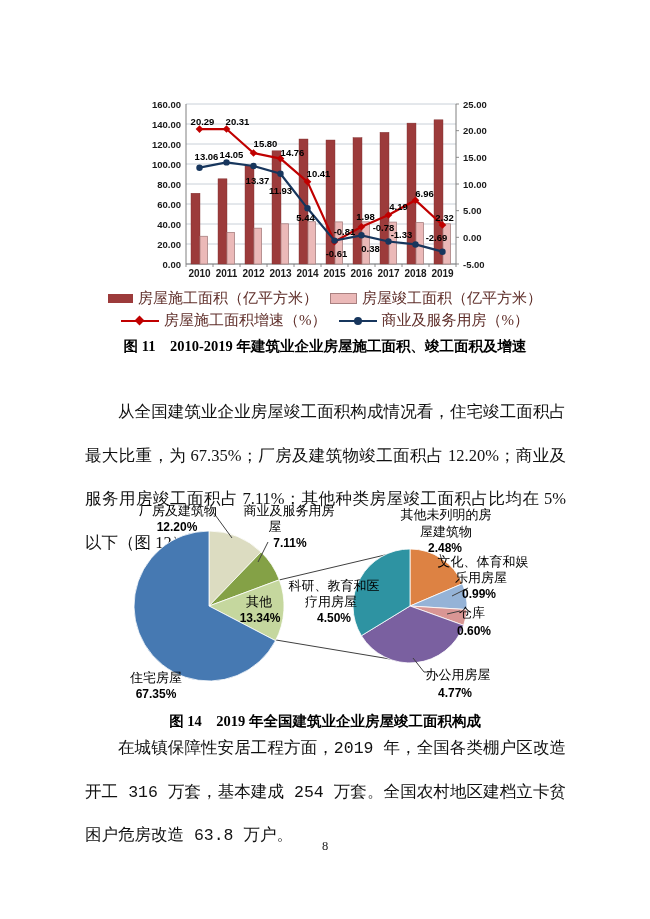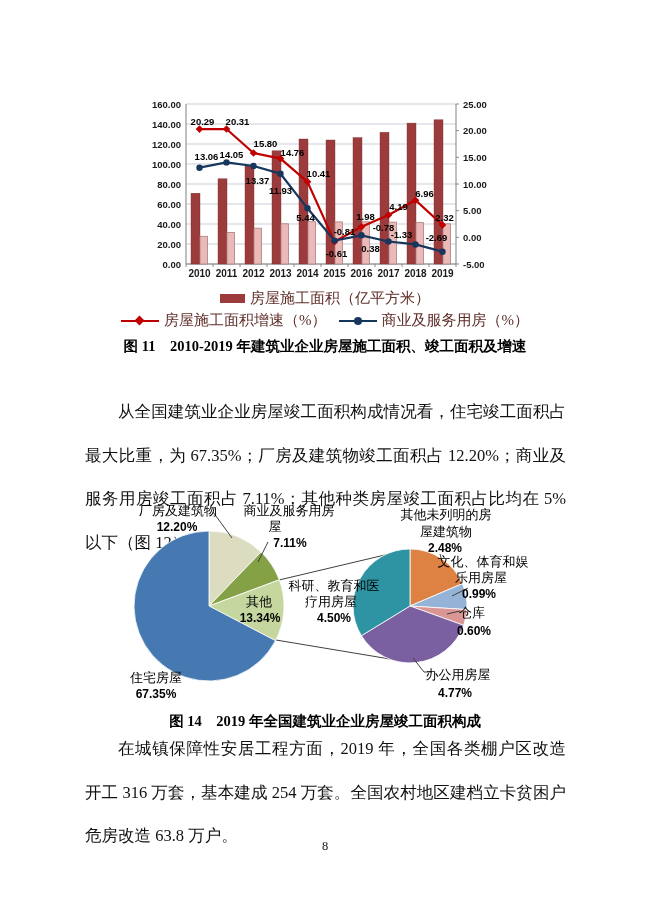--- a/index.html
+++ b/index.html
@@ -20,21 +20,21 @@
   .sw-line{position:relative;width:38px;height:12px;display:inline-block;}
   .sw-line .ln{position:absolute;left:0;right:0;top:5px;height:2px;}
   .sw-line .diamond{position:absolute;left:15px;top:2px;width:7px;height:7px;transform:rotate(45deg);}
   .sw-line .circle{position:absolute;left:15px;top:2px;width:8px;height:8px;border-radius:50%;}
   .fig-caption{position:absolute;left:0;width:100%;text-align:center;font-weight:bold;font-size:14.5px;color:#000;}
   #caption-11{top:337px;font-family:Liberation Serif, serif;}
   #caption-12{top:712px;}
   .para{position:absolute;left:85px;width:481px;font-size:16.5px;line-height:43.5px;
         text-align:justify;text-indent:2em;}
   #para-1{top:390px;}
-  #para-2{top:727px;}
+  #para-2{top:727px;font-family:Liberation Mono, monospace;}
   .pageno{position:absolute;top:839px;left:0;width:100%;text-align:center;
           font:12.5px "Liberation Serif",serif;color:#222;}
 </style>
 </head>
 <body>
 
 <div class="page">
 
   <svg id="combo-chart" width="378" height="196" viewBox="0 0 378 196">
       <g>
@@ -174,20 +174,24 @@
         <text class="dlab" x="296.5" y="148.68" text-anchor="middle">-2.69</text>
       </g>
     </svg>
 
   <div class="legend">
     <div class="legend-row">
       <div class="legend-item">
         <span class="sw-bar" style="background: rgb(156, 59, 59);"></span>
         <span>房屋施工面积（亿平方米）</span>
       </div>
+      <div class="legend-item">
+        <span class="sw-bar" style="background: rgb(235, 185, 184); border: 1px solid rgb(169, 128, 128);"></span>
+        <span>房屋竣工面积（亿平方米）</span>
+      </div>
     </div>
     <div class="legend-row">
       <div class="legend-item">
         <span class="sw-line">
             <span class="ln" style="background: rgb(192, 0, 0);"></span>
             <span class="diamond" style="background: rgb(192, 0, 0);"></span>
           </span>
         <span>房屋施工面积增速（%）</span>
       </div>
       <div class="legend-item">

